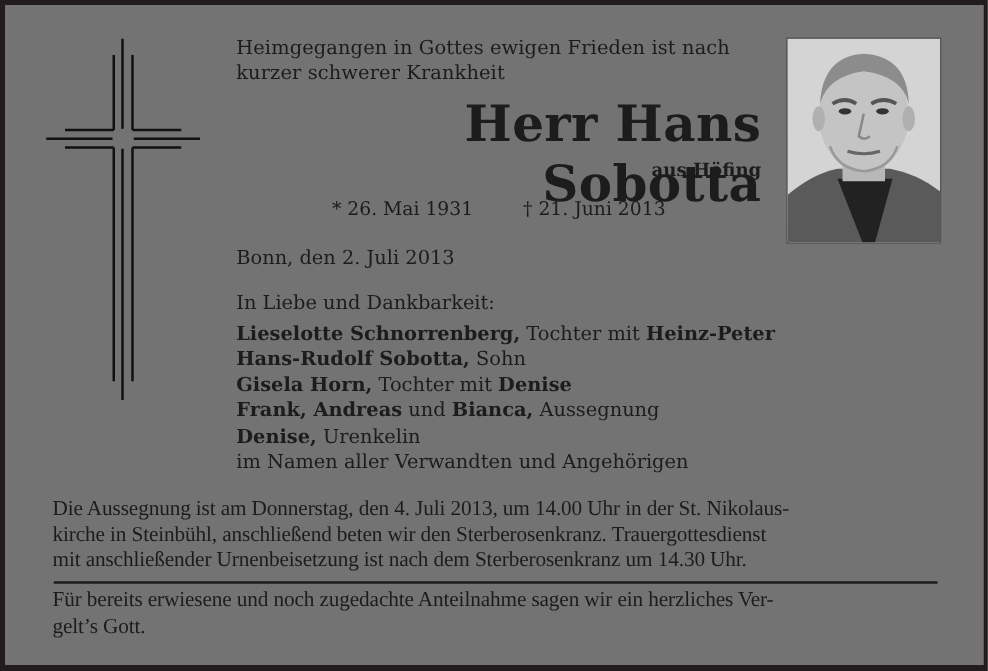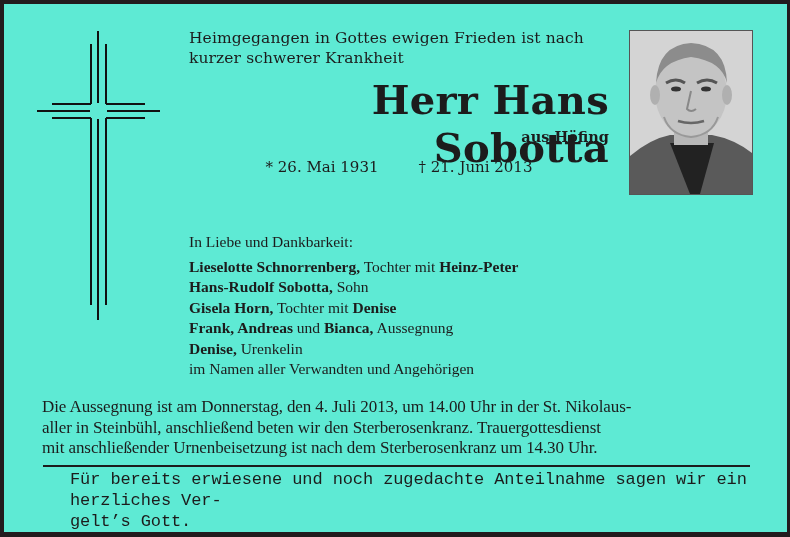--- a/index.html
+++ b/index.html
@@ -4,21 +4,21 @@
 <style>
   html, body { margin: 0; padding: 0; }
   body {
     width: 790px; height: 537px; overflow: hidden;
     background: #221c1e;
     font-family: "DejaVu Serif", "Liberation Serif", serif;
     color: #1c1c1c;
   }
   .frame {
     position: absolute; left: 4px; top: 4px; width: 783px; height: 528px;
-    background: #5eead4;
+    background: #737373;
   }
   .cross { position: absolute; left: 0; top: 0; width: 170px; height: 330px; }
   .header-text {
     position: absolute; left: 185px; top: 24px; width: 430px;
     font-size: 15.5px; line-height: 20px; letter-spacing: 0.1px;
   }
   .name-title {
     position: absolute; left: 185px; top: 72px; width: 420px;
     text-align: right; font-weight: bold; font-size: 40px; line-height: 48px;
     letter-spacing: 0.3px;
@@ -30,42 +30,42 @@
   .dates {
     position: absolute; left: 185px; top: 152px; width: 420px;
     text-align: center; font-size: 15px; line-height: 22px;
   }
   .dates .sep { display: inline-block; width: 40px; }
   .place-date {
     position: absolute; left: 185px; top: 191px; font-size: 15.5px; line-height: 22px;
   }
   .relatives {
     position: absolute; left: 185px; top: 228px; width: 440px;
-    font-size: 15.5px; line-height: 20.5px; font-family: Liberation Serif, serif;
+    font-size: 15.5px; line-height: 20.5px;
   }
   .relatives .intro { margin-bottom: 4px; }
   .relatives b { font-weight: bold; }
   .photo {
     position: absolute; left: 625px; top: 26px; width: 122px; height: 163px;
     border: 1px solid #555;
     background: linear-gradient(180deg, #d9d9d9 0%, #c8c8c8 60%, #9a9a9a 100%);
     overflow: hidden;
   }
   .ceremony {
     position: absolute; left: 38px; top: 393px; width: 710px;
     font-family: "Liberation Serif", "DejaVu Serif", serif;
     font-size: 17px; line-height: 20.5px; letter-spacing: -0.1px;
   }
   .divider {
     position: absolute; left: 39px; top: 461px; width: 707px; height: 1.5px; background: #1c1c1c;
   }
   .thanks {
     position: absolute; left: 38px; top: 465px; width: 712px;
-    font-family: Liberation Mono, monospace;
-    font-size: 17px; line-height: 21px; letter-spacing: -0.1px; margin-left: 28px;
+    font-family: Liberation Serif, serif;
+    font-size: 17px; line-height: 21px; letter-spacing: -0.1px;
   }
 </style>
 </head>
 <body>
 
 <div class="frame">
 
   <svg class="cross" viewBox="0 0 170 330" width="170" height="330">
     <g stroke="#111" stroke-width="2" fill="none">
 
@@ -92,20 +92,21 @@
     <div>kurzer schwerer Krankheit</div>
   </div>
 
   <div class="name-title">Herr Hans Sobotta</div>
   <div class="origin">aus Höfing</div>
 
   <div class="dates">
     <span>* 26. Mai 1931</span><span class="sep"></span><span>† 21. Juni 2013</span>
   </div>
 
+  <div class="place-date">Bonn, den 2. Juli 2013</div>
 
   <div class="relatives">
     <div class="intro">In Liebe und Dankbarkeit:</div>
     <div id="relatives-lines">
         <div><b>Lieselotte Schnorrenberg,</b><span> Tochter mit </span><b>Heinz-Peter</b></div>
         <div><b>Hans-Rudolf Sobotta,</b><span> Sohn</span></div>
         <div><b>Gisela Horn,</b><span> Tochter mit </span><b>Denise</b></div>
         <div><b>Frank, Andreas</b><span> und </span><b>Bianca,</b><span> Aussegnung</span></div>
         <div><b>Denise,</b><span> Urenkelin</span></div>
         <div><span>im Namen aller Verwandten und Angehörigen</span></div>
@@ -136,21 +137,21 @@
       <path d="M61 60 L57 78 Q61 82 66 78" stroke="#888" stroke-width="2" fill="none"></path>
 
       <path d="M48 90 Q61 94 74 90" stroke="#666" stroke-width="2.5" fill="none"></path>
 
       <path d="M34 86 Q40 104 61 106 Q82 104 88 86" stroke="#999" stroke-width="2" fill="none"></path>
     </svg>
   </div>
 
   <div class="ceremony">
     <div>Die Aussegnung ist am Donnerstag, den 4. Juli 2013, um 14.00 Uhr in der St. Nikolaus-</div>
-    <div>aller in Steinbühl, anschließend beten wir den Sterberosenkranz. Trauergottesdienst</div>
+    <div>kirche in Steinbühl, anschließend beten wir den Sterberosenkranz. Trauergottesdienst</div>
     <div>mit anschließender Urnenbeisetzung ist nach dem Sterberosenkranz um 14.30 Uhr.</div>
   </div>
 
   <div class="divider"></div>
 
   <div class="thanks">
     <div>Für bereits erwiesene und noch zugedachte Anteilnahme sagen wir ein herzliches Ver-</div>
     <div>gelt’s Gott.</div>
   </div>
 

